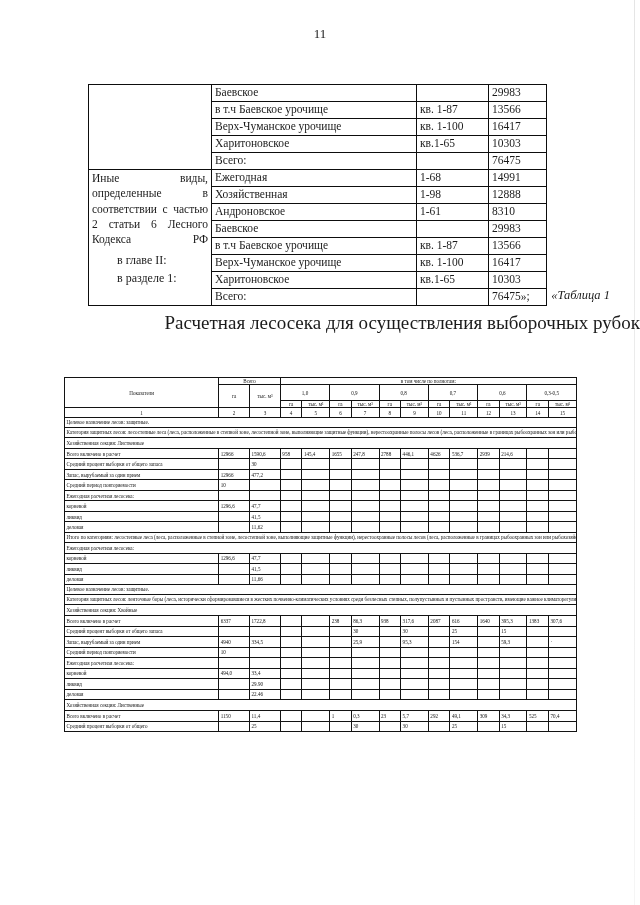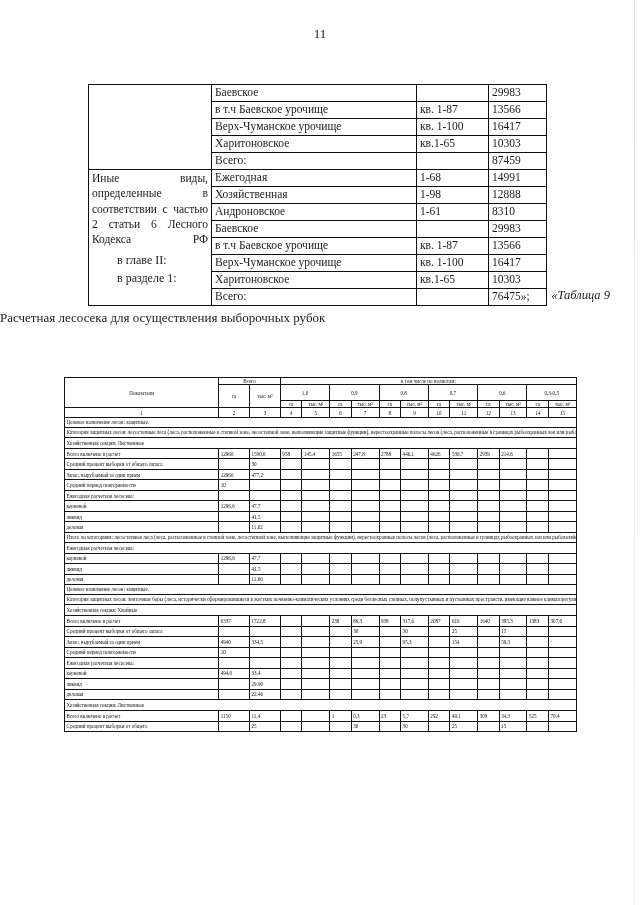--- a/index.html
+++ b/index.html
@@ -78,22 +78,22 @@
     width: 610px;
     text-align: right;
     font-style: italic;
     font-size: 12.5px;
   }
   .doc-title {
     position: absolute;
     top: 309px;
     left: 0;
     width: 640px;
-    text-align: left;
-    font-size: 13px;
+    text-align: right;
+    font-size: 19px;
     line-height: 1.45;
   }
 
   
   .main-table-wrap {
     position: absolute;
     top: 377px;
     left: 64px;
     width: 513px;
   }
@@ -175,21 +175,21 @@
             <td>16417</td>
           </tr>
           <tr>
             <td>Харитоновское</td>
             <td>кв.1-65</td>
             <td>10303</td>
           </tr>
           <tr>
             <td>Всего:</td>
             <td></td>
-            <td>87459</td>
+            <td>76475</td>
           </tr>
           <tr>
             <td class="lbl-cell" rowspan="8">Иные виды, определенные в соответствии с частью 2 статьи 6 Лесного Кодекса РФ</td>
             <td>Ежегодная</td>
             <td>1-68</td>
             <td>14991</td>
           </tr>
           <tr>
             <td>Хозяйственная</td>
             <td>1-98</td>
@@ -227,21 +227,21 @@
           </tr>
         </tbody>
     </table>
   </div>
 
   <div class="intro">
     <div>в главе II:</div>
     <div>в разделе 1:</div>
   </div>
 
-  <div class="tablica-label">«Таблица 9</div>
+  <div class="tablica-label">«Таблица 1</div>
 
   <div class="doc-title">
     <div>Расчетная лесосека для осуществления выборочных рубок</div>
   </div>
 
   <div class="main-table-wrap">
     <table class="t2">
       <colgroup>
         <col style="width:150px">
         <col style="width:30px">

